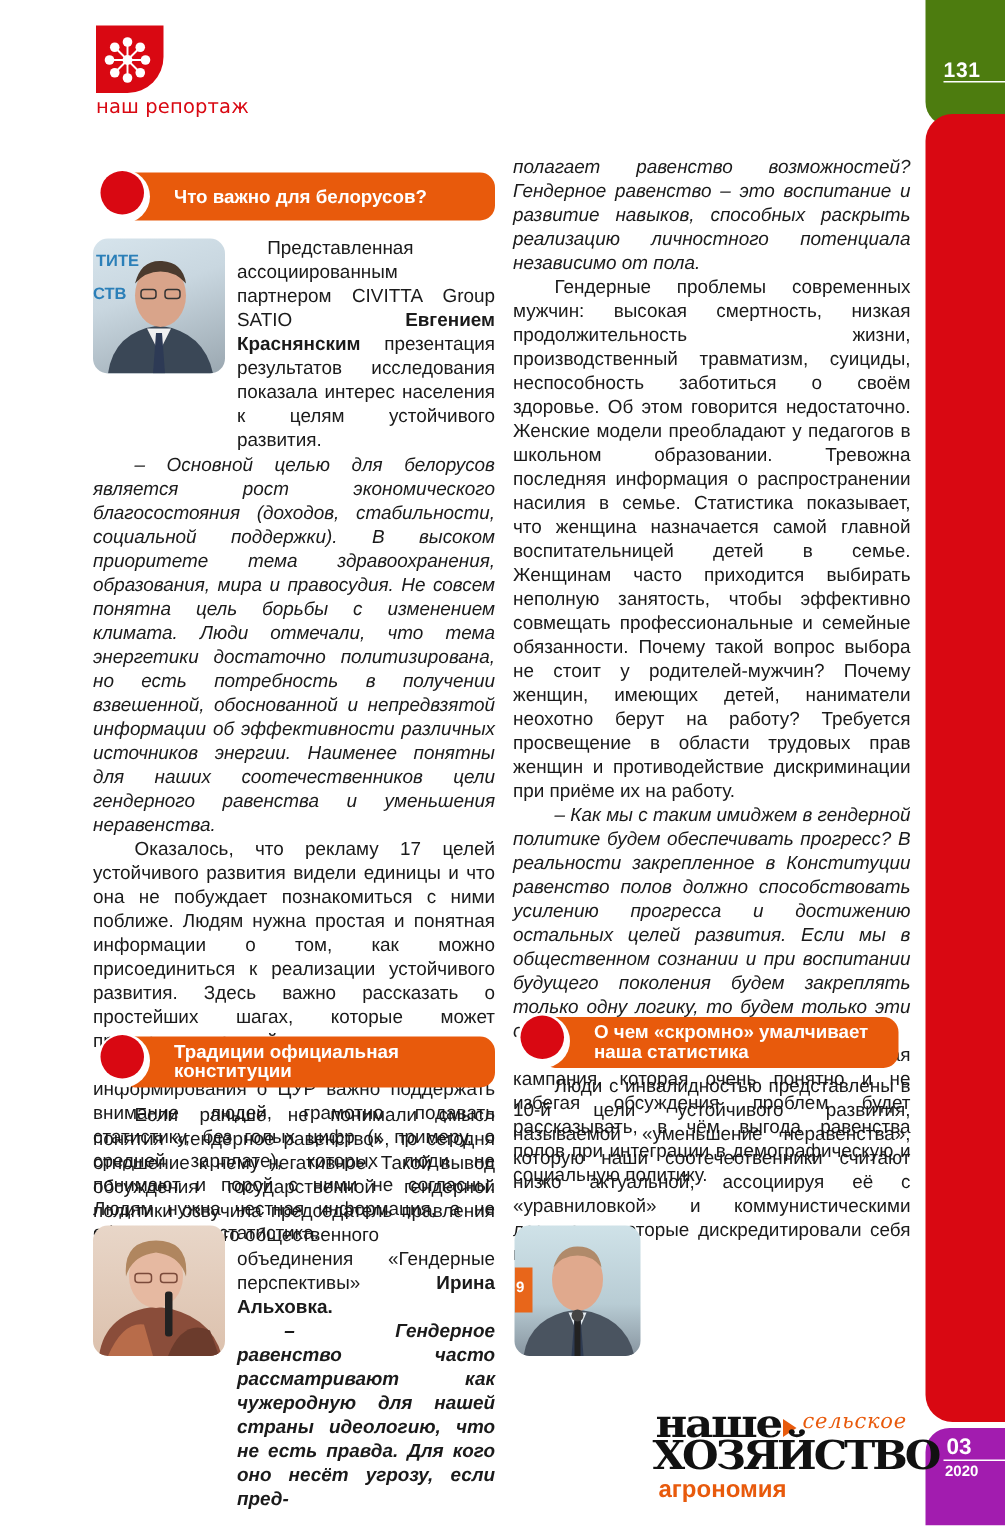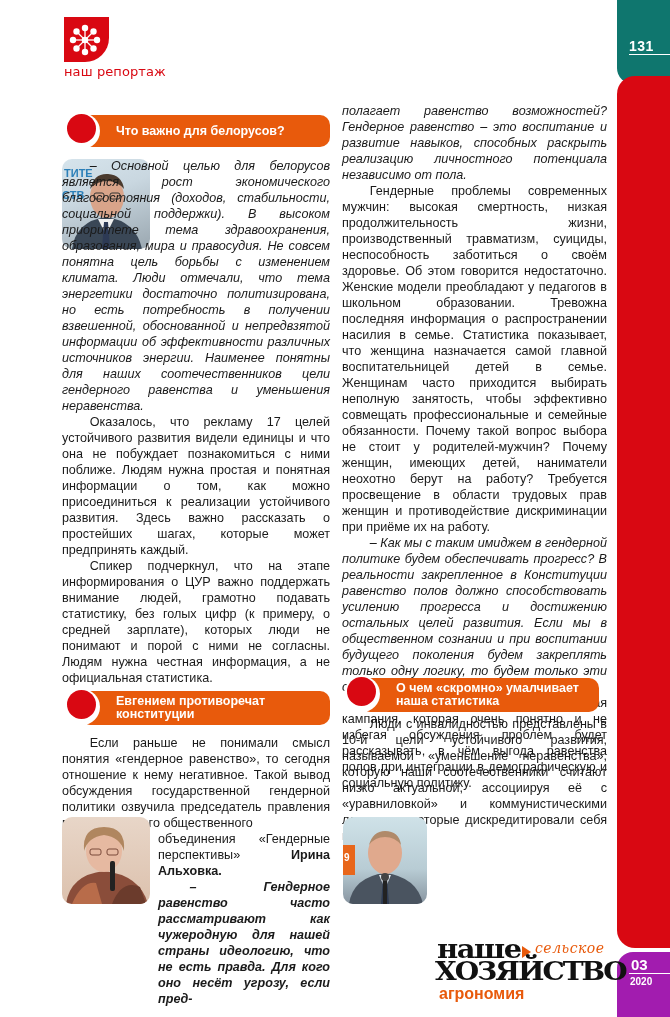--- a/index.html
+++ b/index.html
@@ -1,20 +1,20 @@
 <!DOCTYPE html>
 <html><head>
   <meta charset="utf-8">
   <style>
     * { box-sizing: border-box; margin: 0; padding: 0; }
     html, body { width: 670px; height: 1017px; background: #ffffff; overflow: hidden; }
     body { position: relative; font-family: "Liberation Sans", "DejaVu Sans", sans-serif; color: #1a1a1a; }
 
     
-    .tab-top { position: absolute; left: 617px; top: 0; width: 53px; height: 84px; background: #0f766e; border-bottom-left-radius: 16px; padding-left: 12px; }
+    .tab-top { position: absolute; left: 617px; top: 0; width: 53px; height: 84px; background: #4d7c0f; border-bottom-left-radius: 16px; padding-left: 12px; }
     .tab-top .pnum { position: absolute; left: 12px; top: 38px; color: #fff; font-weight: bold; font-size: 14px; letter-spacing: 0.5px; }
     .tab-top .pline { position: absolute; left: 12px; top: 54px; width: 41px; height: 1px; background: #fff; }
     .tab-red { position: absolute; left: 617px; top: 76px; width: 53px; height: 872px; background: #d90812; border-top-left-radius: 18px; border-bottom-left-radius: 18px; }
     .tab-bottom { position: absolute; left: 617px; top: 952px; width: 53px; height: 65px; background: #a21caf; border-top-left-radius: 16px; }
     .tab-bottom .issue { position: absolute; left: 14px; top: 4px; color: #fff; font-weight: bold; font-size: 15px; }
     .tab-bottom .iline { position: absolute; left: 12px; top: 21px; width: 41px; height: 1px; background: #fff; }
     .tab-bottom .year { position: absolute; left: 13px; top: 24px; color: #fff; font-weight: bold; font-size: 10px; }
 
     
     .logo-box { position: absolute; left: 64px; top: 17px; width: 45px; height: 45px; background: #d90812; border-bottom-right-radius: 24px; }
@@ -102,31 +102,32 @@
     <path d="M36 60 L44 76 L52 60 Z" fill="#f0f0f0"></path>
     <path d="M42 63 L46 63 L48 90 L40 90 Z" fill="#2d3a55"></path>
     <ellipse cx="45" cy="38" rx="17" ry="21" fill="#d9a48a"></ellipse>
     <path d="M28 30 Q32 14 46 15 Q60 16 62 30 Q55 22 45 22 Q35 22 28 30 Z" fill="#4a3a2e"></path>
     <rect x="32" y="34" width="10" height="6" rx="2" fill="none" stroke="#333" stroke-width="1"></rect>
     <rect x="48" y="34" width="10" height="6" rx="2" fill="none" stroke="#333" stroke-width="1"></rect>
   </svg>
 </div>
 
 <div class="col" style="left:62px; top:157px; width:268px;">
+  <p style="margin-left:96px; text-indent:1.6em;"><span>Представленная ассоциированным партнером CIVITTA Group SATIO </span><span class="b">Евгением Краснянским</span><span> презентация результатов исследования показала интерес населения к целям устойчивого развития.</span></p>
   <p class="it" style="margin-top:1px;">– Основной целью для белорусов является рост экономического благосостояния (доходов, стабильности, социальной поддержки). В высоком приоритете тема здравоохранения, образования, мира и правосудия. Не совсем понятна цель борьбы с изменением климата. Люди отмечали, что тема энергетики достаточно политизирована, но есть потребность в получении взвешенной, обоснованной и непредвзятой информации об эффективности различных источников энергии. Наименее понятны для наших соотечественников цели гендерного равенства и уменьшения неравенства.</p>
   <p>Оказалось, что рекламу 17 целей устойчивого развития видели единицы и что она не побуждает познакомиться с ними поближе. Людям нужна простая и понятная информации о том, как можно присоединиться к реализации устойчивого развития. Здесь важно рассказать о простейших шагах, которые может предпринять каждый.</p>
   <p>Спикер подчеркнул, что на этапе информирования о ЦУР важно поддержать внимание людей, грамотно подавать статистику, без голых цифр (к примеру, о средней зарплате), которых люди не понимают и порой с ними не согласны. Людям нужна честная информация, а не официальная статистика.</p>
 </div>
 
 <div class="heading" style="left:64px; top:691px; width:266px; height:34px;">
   <div class="bar"></div>
   <div class="dot-ring">
       <div class="dot"></div>
     </div>
-  <div class="htext">Евгением противоречат конституции</div>
+  <div class="htext">Традиции официальная конституции</div>
 </div>
 
 <div class="col" style="left:62px; top:735px; width:268px;">
   <p>Если раньше не понимали смысл понятия «гендерное равенство», то сегодня отношение к нему негативное. Такой вывод обсуждения государственной гендерной политики озвучила председатель правления международного общественного</p>
   <p class="noindent" style="margin-left:96px;"><span>объединения «Гендерные перспективы» </span><span class="b">Ирина Альховка.</span></p>
   <p class="it" style="margin-left:96px; text-indent:2.5em;font-weight:bold;">– Гендерное равенство часто рассматривают как чужеродную для нашей страны идеологию, что не есть правда. Для кого оно несёт угрозу, если пред-</p>
 </div>
 
 <div class="photo" style="left:62px; top:817px; width:88px; height:87px; background: linear-gradient(180deg,#e8d6c8 0%,#dcc1ad 100%);">
   <svg width="88" height="87" viewBox="0 0 88 87">

